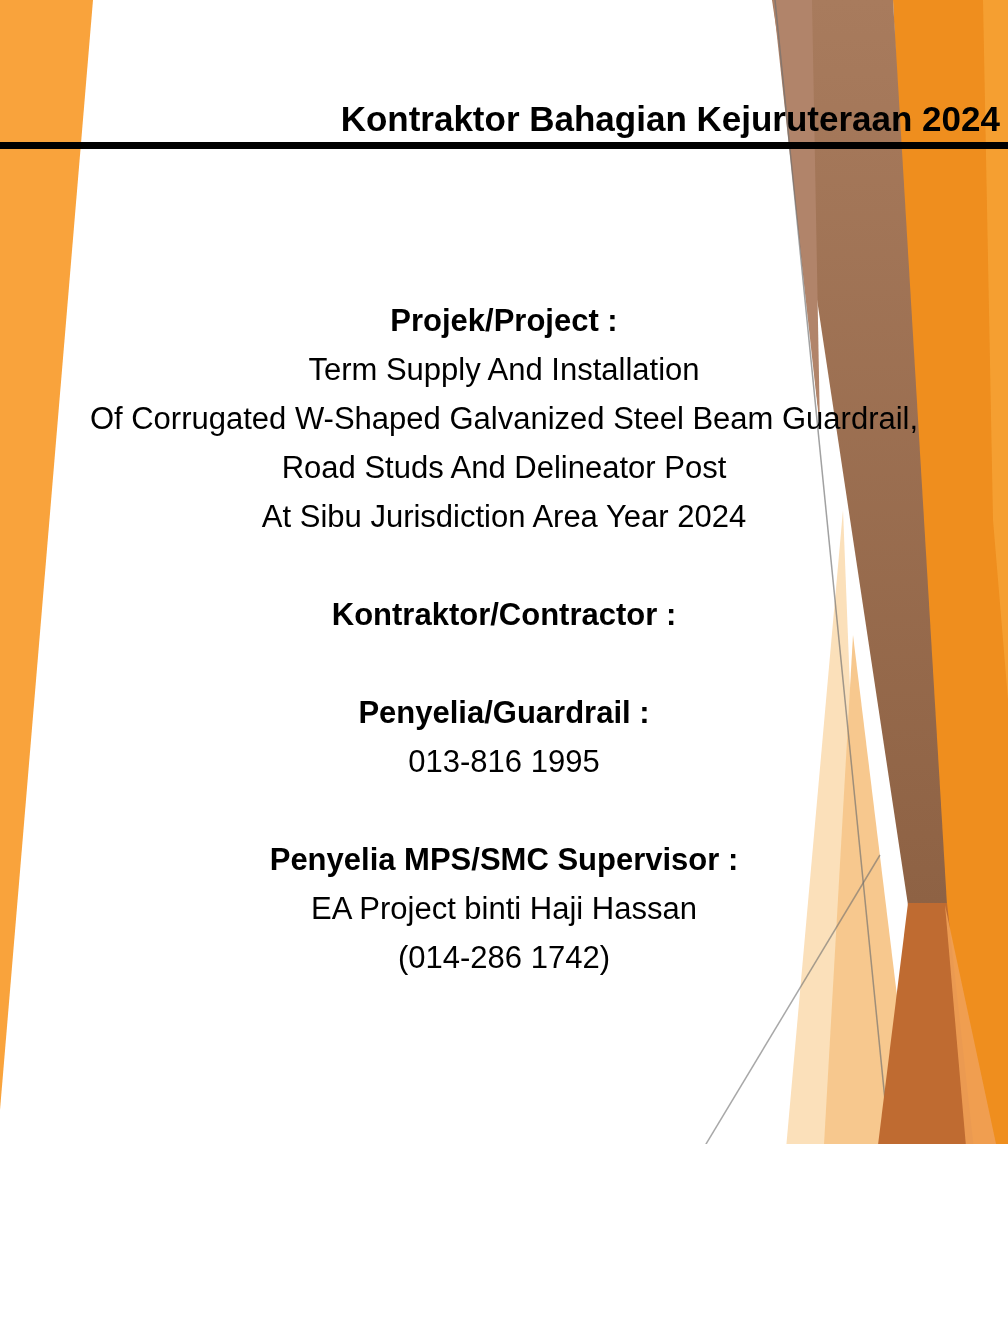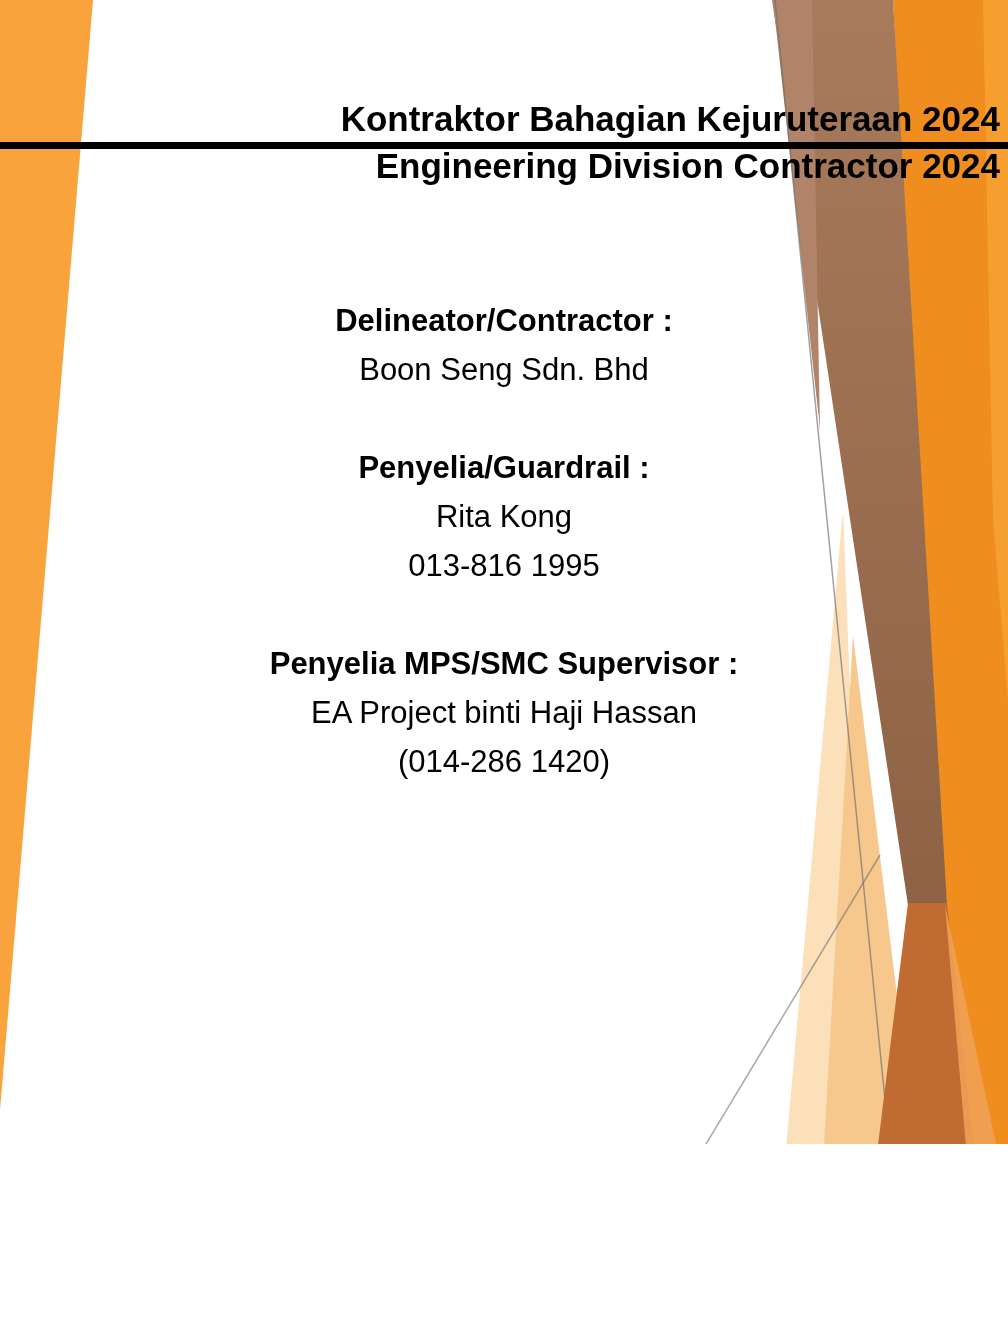--- a/index.html
+++ b/index.html
@@ -78,38 +78,42 @@
     <line x1="775" y1="0" x2="900" y2="1250" stroke="rgba(110,110,110,0.65)" stroke-width="1.5"></line>
     <line x1="880" y1="855" x2="635" y2="1262" stroke="rgba(110,110,110,0.6)" stroke-width="1.5"></line>
 
     <polygon points="908,903 947,903 985,1250 865,1250" fill="#BF6B31"></polygon>
 
     <polygon points="945,905 1008,1200 1008,1250 975,1250" fill="#F0A055" opacity="0.9"></polygon>
   </svg>
 
   <div class="titles">
     <div>Kontraktor Bahagian Kejuruteraan 2024</div>
-    <div>Engineering Division Contractor 2024</div>
   </div>
   <div class="rule"></div>
 
   <div class="bodyblock">
     <div class="sec">
-      <p class="lbl">Delineator/Contractor :</p>
-      <p>Boon Seng Sdn. Bhd</p>
+      <p class="lbl">Projek/Project :</p>
+      <p>Term Supply And Installation</p>
+      <p>Of Corrugated W-Shaped Galvanized Steel Beam Guardrail,</p>
+      <p>Road Studs And Delineator Post</p>
+      <p>At Sibu Jurisdiction Area Year 2024</p>
+    </div>
+    <div class="sec">
+      <p class="lbl">Kontraktor/Contractor :</p>
     </div>
     <div class="sec">
       <p class="lbl">Penyelia/Guardrail :</p>
-      <p>Rita Kong</p>
       <p>013-816 1995</p>
     </div>
     <div class="sec">
       <p class="lbl">Penyelia MPS/SMC Supervisor :</p>
       <p>EA Project binti Haji Hassan</p>
-      <p>(014-286 1420)</p>
+      <p>(014-286 1742)</p>
     </div>
   </div>
 
   <div class="band"></div>
 
   <svg class="leaves" width="220" height="170" viewBox="0 0 220 170" aria-hidden="true">
     <defs>
       <linearGradient id="gLeaf" x1="0" y1="0" x2="0" y2="1">
         <stop offset="0" stop-color="#FFFFFF"></stop>
         <stop offset="0.32" stop-color="#F2FADC"></stop>

